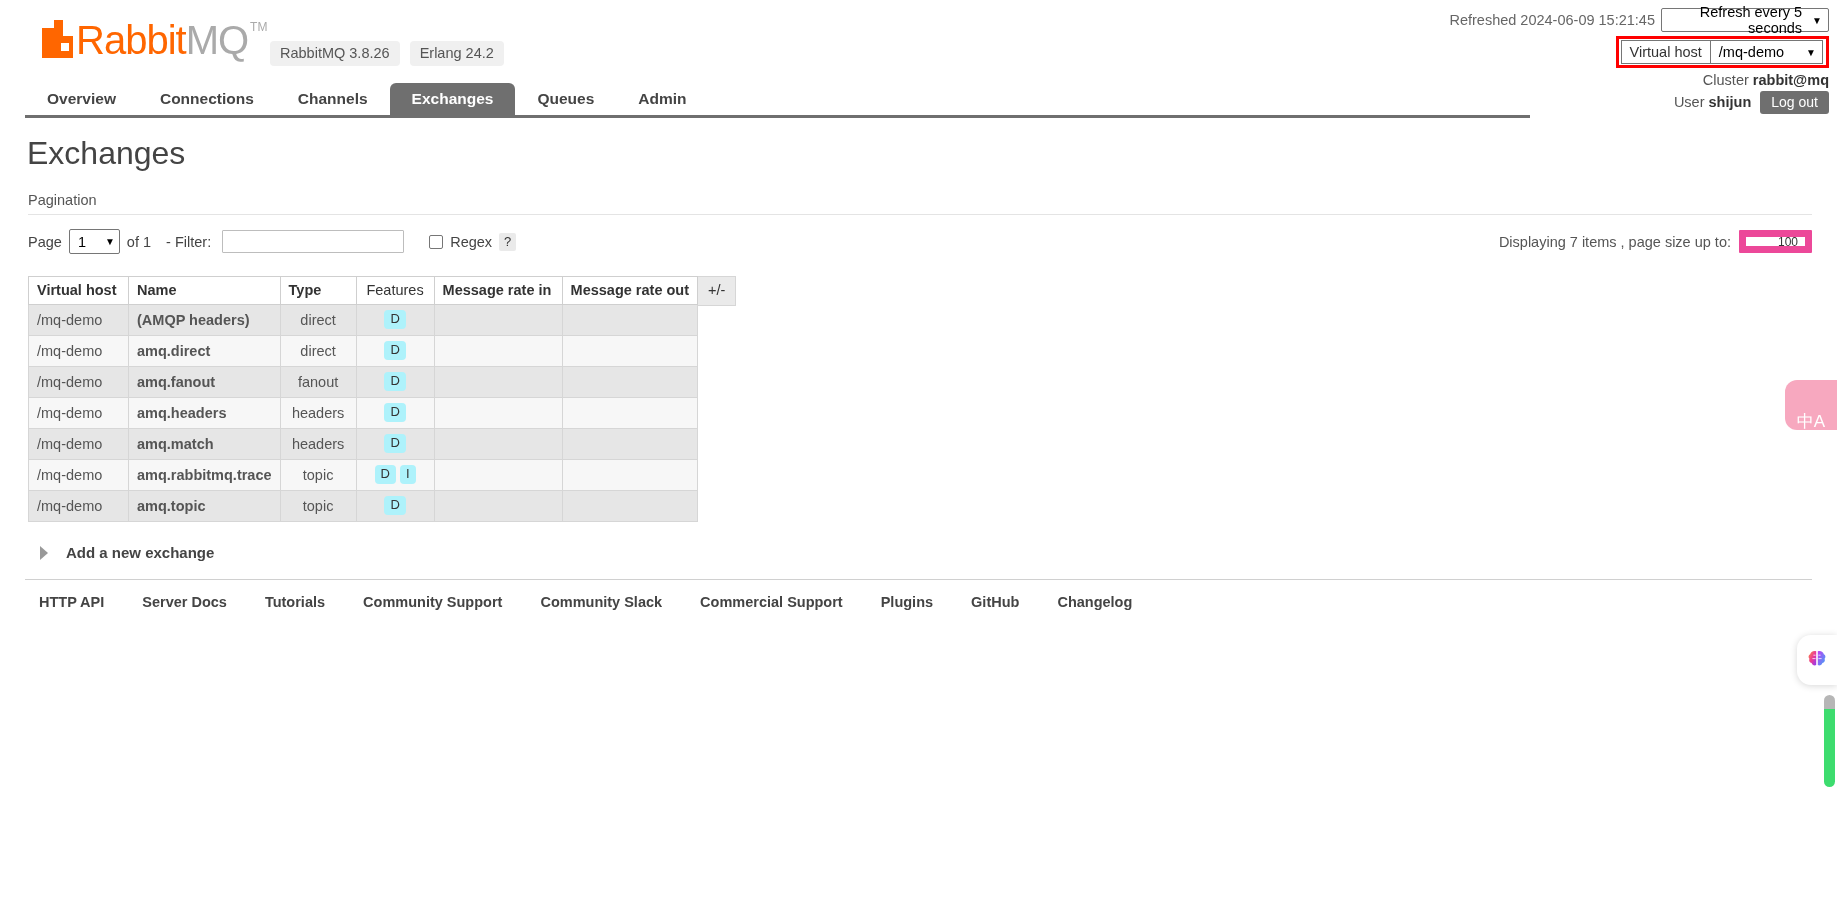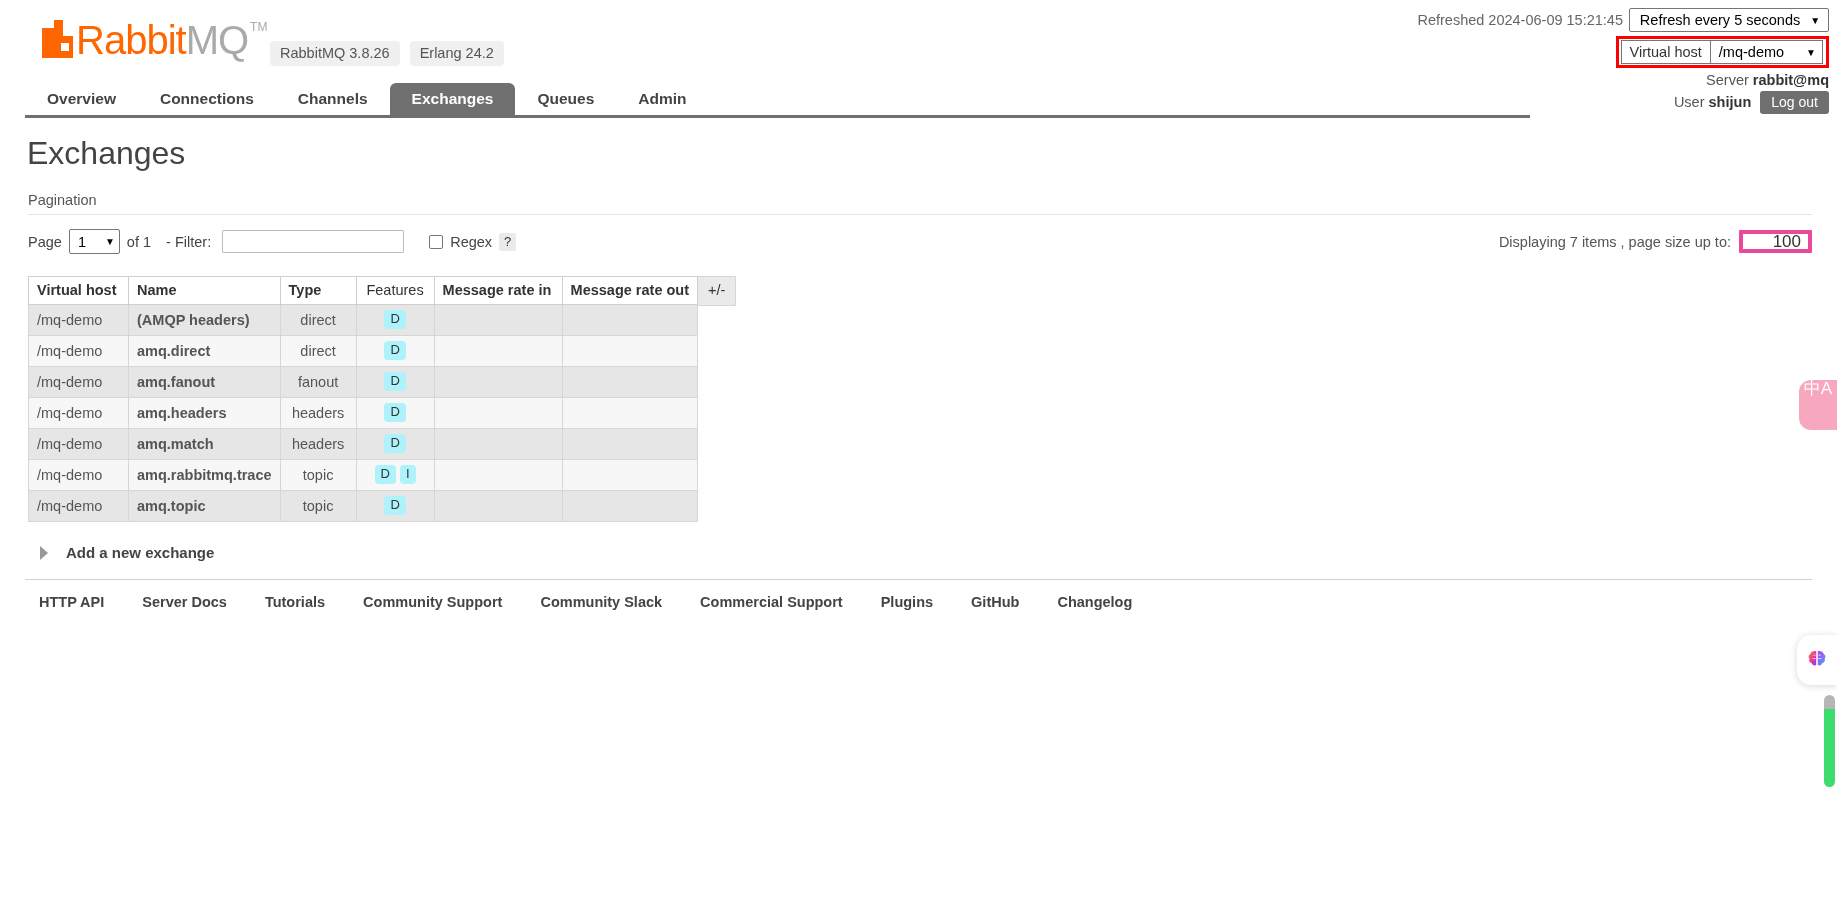--- a/index.html
+++ b/index.html
@@ -37,21 +37,21 @@
   }
 
   .top-right { position: absolute; right: 8px; top: 8px; text-align: right; font-size: 14.5px; }
   .tr-row { display: flex; align-items: center; justify-content: flex-end; gap: 6px; margin-bottom: 4px; }
   .tr-label { color: #666; }
   .sel-box {
     display: inline-flex; align-items: center; justify-content: space-between;
     border: 1px solid #767676; background: #fff; border-radius: 2px;
     padding: 3px 6px 3px 8px; font-size: 14.5px; color: #000; min-width: 80px;
   }
-  .sel-refresh { width: 200px; height: 24px; justify-content: center; }
+  .sel-refresh { width: 168px; height: 24px; }
   .caret { margin-left: 10px; font-size: 10px; color: #000; }
 
   .vhost-highlight {
     border: 3px solid #ff0000; padding: 1px 3px 1px 2px;
     display: inline-flex; align-items: center;
   }
   .vhost-inner { display: inline-flex; align-items: stretch; border: 1px solid #767676; background:#fff; }
   .vhost-lbl { padding: 3px 8px; color:#333; font-size: 14.5px; background:#fff; }
   .vhost-val {
     border-left: 1px solid #767676; padding: 3px 6px 3px 8px;
@@ -115,22 +115,22 @@
     margin-left: 4px; border-radius: 1px;
   }
   .regex-wrap { display:flex; align-items:center; gap: 7px; margin-left: 18px; }
   .checkbox { width: 14px; height: 14px; border: 1px solid #767676; background:#fff; border-radius:2px; }
   .help-q {
     background:#eaeaea; color:#333; font-size:13px; padding: 1px 5px 2px;
     border-radius:2px; cursor:pointer;
   }
   .pag-right { margin-left: auto; display: flex; align-items: center; gap: 8px; color:#555; }
   .pagesize-input {
-    width: 73px; height: 23px; border: 4px solid #ec4899; background:#fff;
-    text-align: right; padding-right: 7px; font-size: 17px; color:#333;
+    width: 73px; height: 23px; border: 7px solid #ec4899; background:#fff;
+    text-align: right; padding-right: 7px; font-size: 12px; color:#333;
     line-height: 21px; border-radius: 1px;
   }
 
   
   .tbl-wrap { margin: 22px 0 0 28px; display: flex; align-items: flex-start; }
   table.ex-table { border-collapse: collapse; font-size: 14.5px; }
   table.ex-table th {
     background: #fff; border: 1px solid #cfcfcf; font-weight: bold;
     padding: 5px 8px 6px; text-align: left; color: #333; white-space: nowrap;
   }
@@ -164,23 +164,23 @@
   
   .footer {
     margin: 18px 25px 0 25px; border-top: 1px solid #d0d0d0;
     padding: 14px 0 0 14px; display: flex; gap: 38px;
     font-size: 14.5px; font-weight: bold; color: #444;
   }
   .footer span { cursor: pointer; white-space: nowrap; }
 
   
   .fab-translate {
-    position: absolute; right: 0; top: 380px; width: 38px; height: 50px;
+    position: absolute; right: 0; top: 380px; width: 52px; height: 50px;
     background: #f7a8bf; border-radius: 12px 0 0 12px;
-    display:flex; align-items:flex-start; justify-content:center; cursor:pointer;
+    display:flex; align-items:flex-end; justify-content:center; cursor:pointer;
   }
   .fab-translate .glyph { color:#fff; font-size: 17px; line-height: 17px; }
   .fab-brain {
     position: absolute; right: 0; top: 635px; width: 40px; height: 50px;
     background: #fff; border-radius: 14px 0 0 14px;
     box-shadow: 0 1px 7px rgba(0,0,0,0.16);
     display:flex; align-items:center; justify-content:center; cursor:pointer;
   }
   .scroll-track {
     position:absolute; right: 2px; top: 695px; width: 11px; height: 100px;
@@ -226,21 +226,21 @@
             <span class="vhost-inner">
               <span class="vhost-lbl">Virtual host</span>
               <span class="vhost-val">
                 <span>/mq-demo</span>
                 <span class="caret">▼</span>
               </span>
             </span>
           </span>
         </div>
         <div class="cluster-row">
-          <span>Server</span>
+          <span>Cluster</span>
           <span class="strong">rabbit@mq</span>
         </div>
         <div class="user-row">
           <span>User</span>
           <span class="strong">shijun</span>
           <span class="logout-btn">Log out</span>
         </div>
       </div>
 
     </div>

